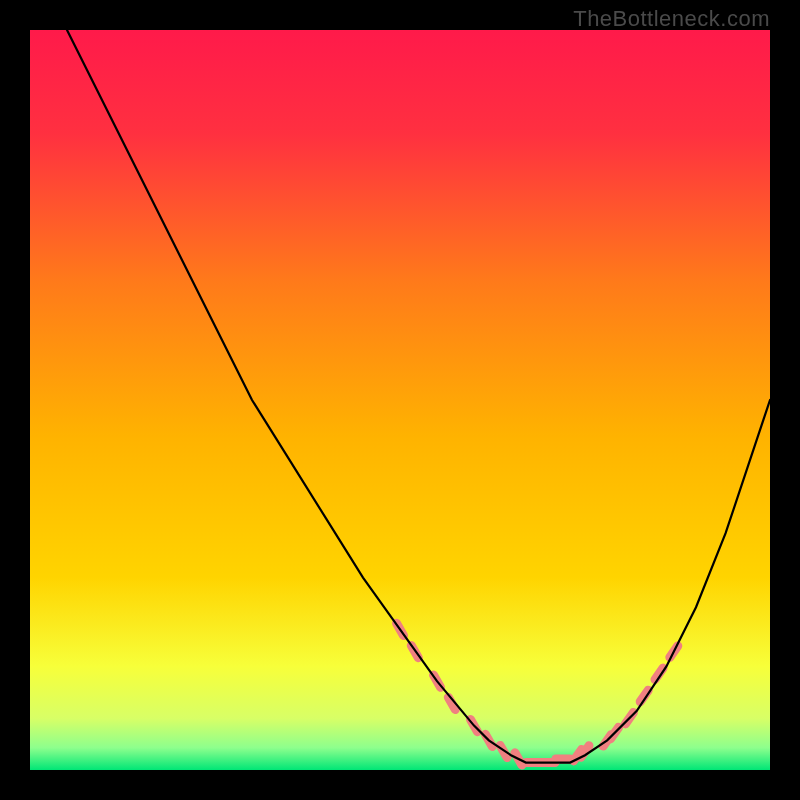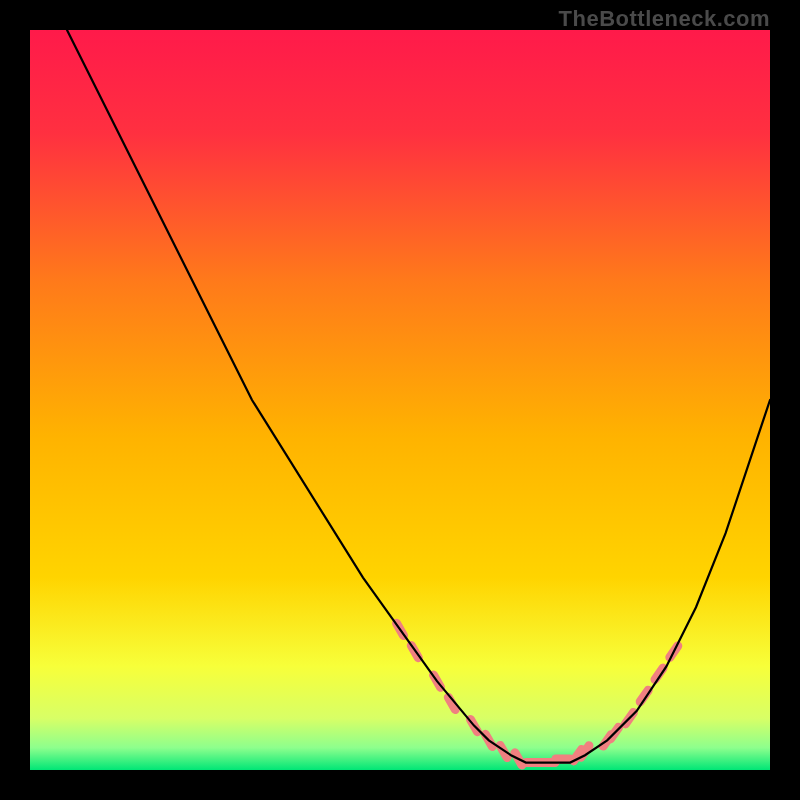--- a/index.html
+++ b/index.html
@@ -30,21 +30,21 @@
     top: 0;
     width: 740px;
     height: 740px;
   }
   .watermark {
     position: absolute;
     top: 6px;
     right: 30px;
     color: #4a4a4a;
     font-size: 22px;
-    font-weight: bold;
+    font-weight: normal;
     letter-spacing: 0.5px;
   }
   svg.curve {
     position: absolute;
     left: 0;
     top: 0;
     width: 740px;
     height: 740px;
   }
 </style>

